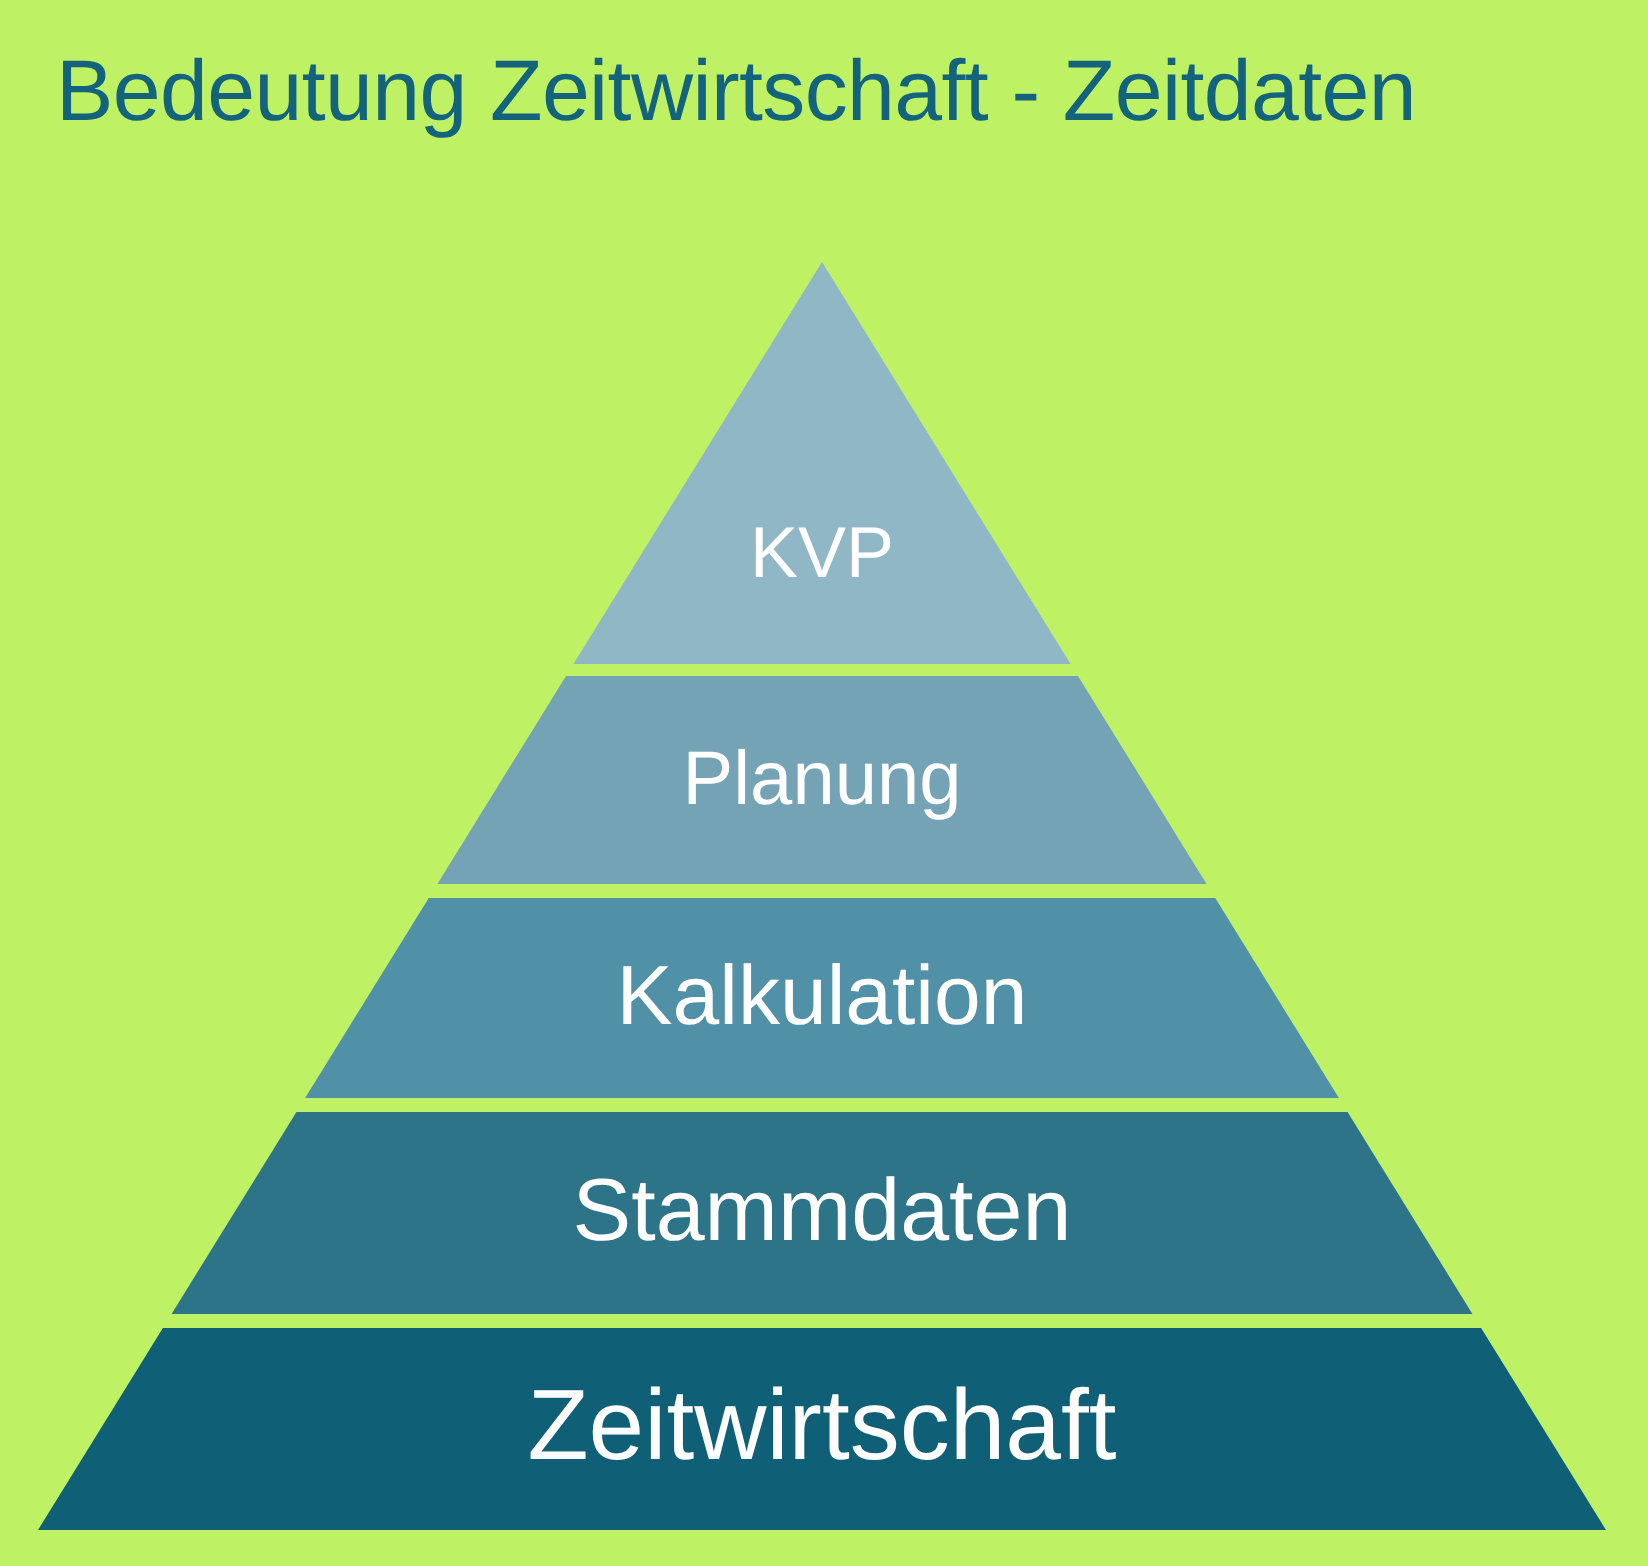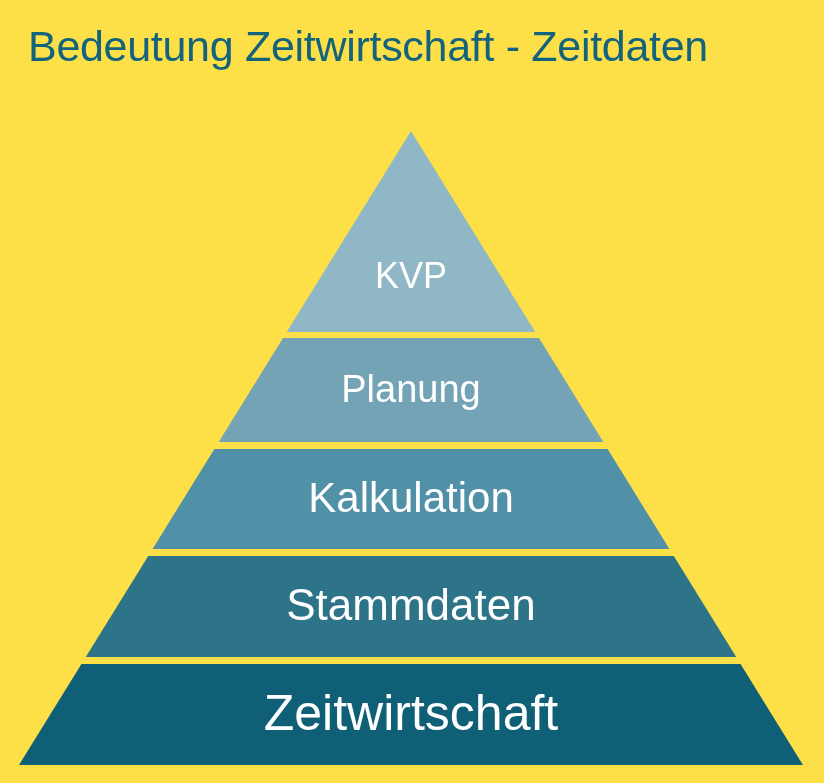--- a/index.html
+++ b/index.html
@@ -11,21 +11,21 @@
     width: 824px;
     height: 783px;
     overflow: hidden;
     font-family: "Liberation Sans", sans-serif;
     -webkit-font-smoothing: antialiased;
   }
   #page {
     position: relative;
     width: 824px;
     height: 783px;
-    background: #fde047;
+    background: #bef264;
   }
   #page-title {
     position: absolute;
     left: 28px;
     top: 22px;
     font-size: 43px;
     font-weight: 400;
     letter-spacing: -0.3px;
     color: #14637d;
     white-space: nowrap;

